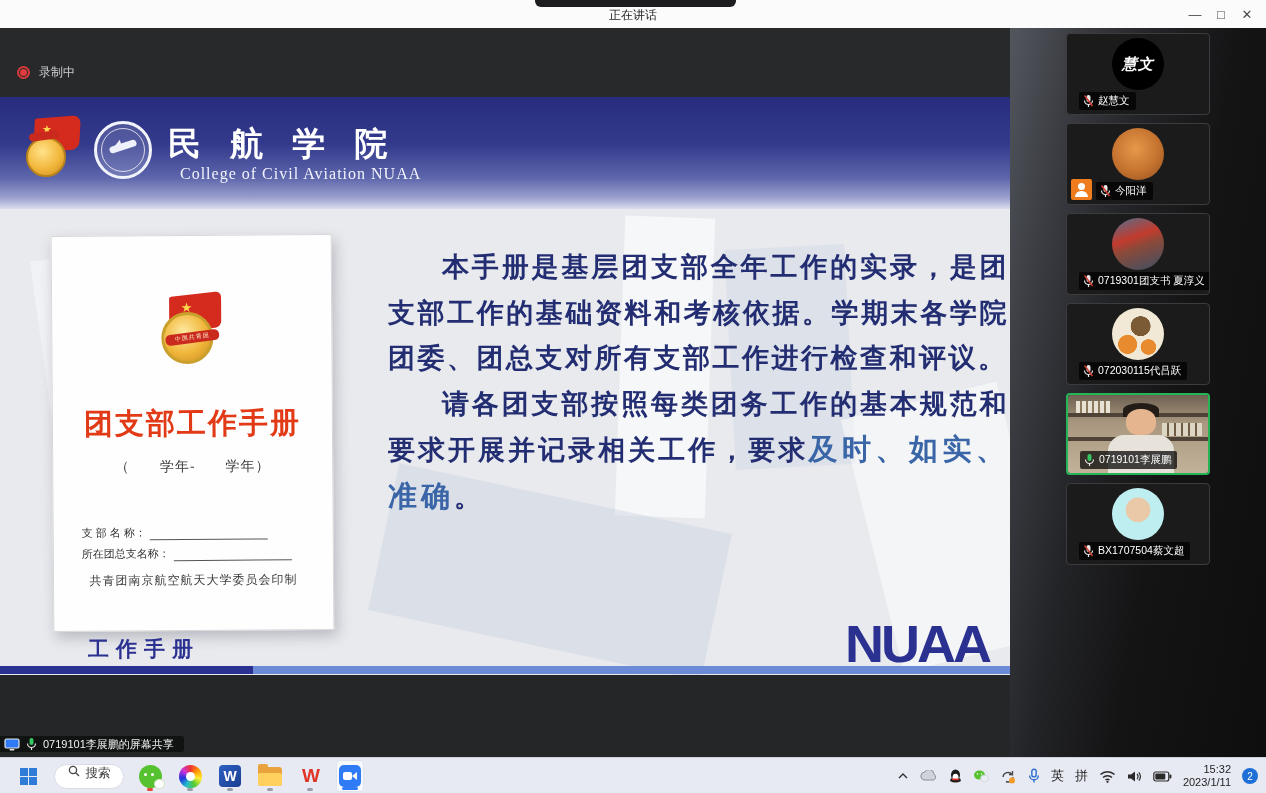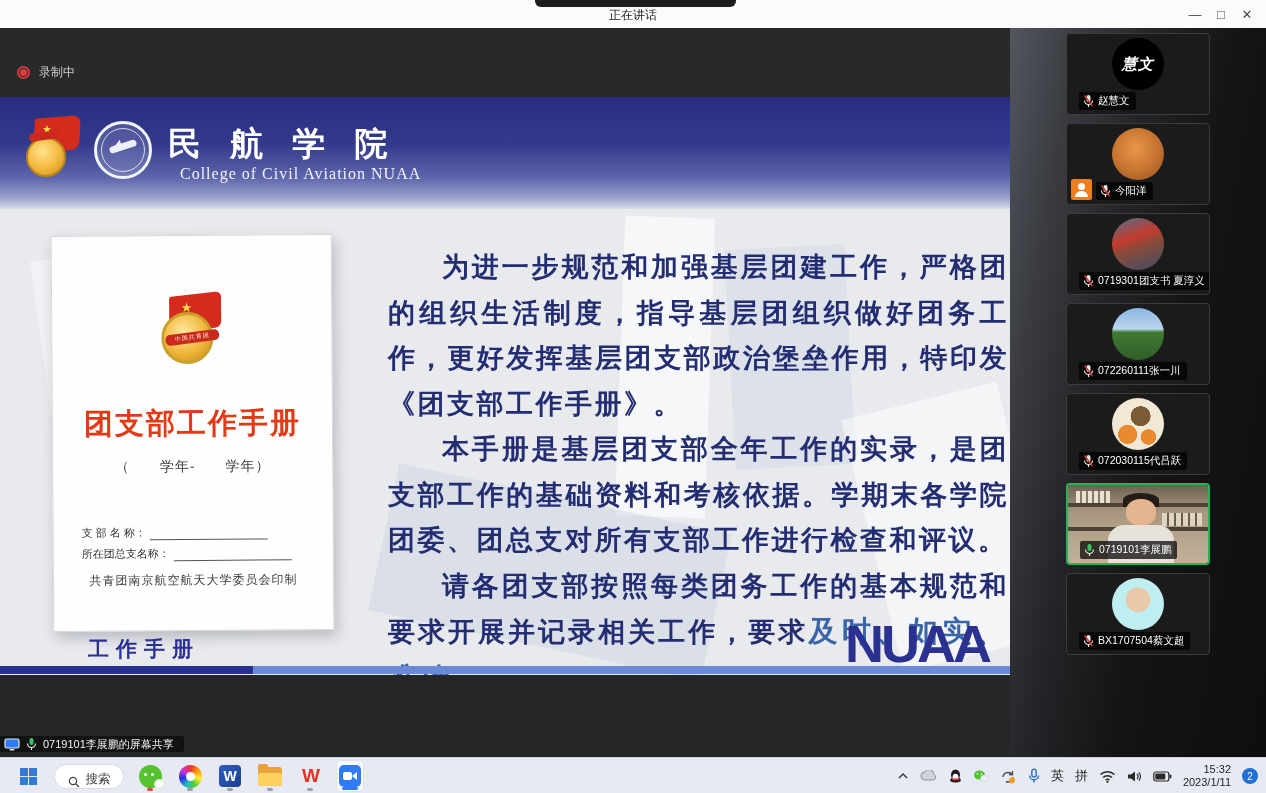--- a/index.html
+++ b/index.html
@@ -126,21 +126,21 @@
 
   
   .mic-svg { flex:0 0 auto; }
 
   
   .taskbar { position:absolute; left:0; top:757px; width:1266px; height:36px; background:#e7eaf2; border-top:1px solid #cdd2dd; }
   .tb-left { position:absolute; left:14px; top:0; height:36px; display:flex; align-items:center; gap:12px; }
   .winlogo { width:17px; height:17px; display:grid; grid-template-columns:8px 8px; grid-template-rows:8px 8px; gap:1px; }
   .winlogo i { background:#2f7cd8; }
   .search-pill { width:70px; height:25px; border-radius:13px; background:#fff; border:1px solid #d8dce6;
-    display:flex; align-items:flex-end; justify-content:center; gap:6px; font-size:12.5px; color:#3b3b3b; }
+    display:flex; align-items:flex-start; justify-content:center; gap:6px; font-size:12.5px; color:#3b3b3b; }
   .tb-app { position:relative; width:28px; height:32px; display:flex; align-items:center; justify-content:center; }
   .tb-dot { position:absolute; bottom:1px; left:50%; transform:translateX(-50%); width:6px; height:3px; border-radius:2px; background:#9aa0ab; }
   .tb-dot--red { background:#e5493a; }
   .tb-app--active { background:#f6f8fc; border:1px solid #dfe3ec; border-radius:4px; }
   .tb-line { position:absolute; bottom:1px; left:50%; transform:translateX(-50%); width:16px; height:3px; border-radius:2px; background:#2f7bf5; }
   .ico-wechat { width:23px; height:23px; border-radius:50%; background:#57c230; position:relative; }
   .ico-wechat .e { position:absolute; top:8px; width:3px; height:3px; border-radius:50%; background:#fff; }
   .ico-wechat .e1 { left:5px; } .ico-wechat .e2 { left:12px; }
   .ico-wechat .sb { position:absolute; right:-3px; bottom:-1px; width:11px; height:10px; border-radius:50%; background:#fff; border:1px solid #cfe8c4; }
   .ico-swirl { width:23px; height:23px; border-radius:50%;
@@ -227,21 +227,20 @@
         <div class="row">
             <span>所在团总支名称：</span>
             <span class="ul"></span>
           </div>
       </div>
       <div class="bk-pub">共青团南京航空航天大学委员会印制</div>
     </div>
     <div class="slide-caption">工作手册</div>
 
     <div class="doc-text">
-      <p>为进一步规范和加强基层团建工作，严格团的组织生活制度，指导基层团组织做好团务工作，更好发挥基层团支部政治堡垒作用，特印发《团支部工作手册》。</p>
       <p>本手册是基层团支部全年工作的实录，是团支部工作的基础资料和考核依据。学期末各学院团委、团总支对所有支部工作进行检查和评议。</p>
       <p><span>请各团支部按照每类团务工作的基本规范和要求开展并记录相关工作，要求</span><span class="hl">及时、如实、准确</span><span>。</span></p>
     </div>
 
     <div class="nuaa">NUAA</div>
     <div class="bar-light"></div>
     <div class="bar-dark"></div>
   </div>
 
   <div class="share-pill">
@@ -300,34 +299,20 @@
       <svg class="mic-svg" width="11" height="14" viewBox="0 0 11 14">
         <rect class="m-body" x="3.5" y="1" width="4" height="7" rx="2" fill="#e8e8e8"></rect>
         <path d="M1.5 6.5 a4 4 0 0 0 8 0" fill="none" stroke="#e8e8e8" stroke-width="1.2"></path>
         <line x1="5.5" y1="10.5" x2="5.5" y2="13" stroke="#e8e8e8" stroke-width="1.2"></line>
         <line class="m-slash" x1="1.5" y1="1.5" x2="9.5" y2="12" stroke="#d03a2e" stroke-width="1.5"></line>
       </svg>
       <span class="pname">0719301团支书 夏淳义</span>
     </div>
   </div>
 
-  <div class="tile">
-
-    <div class="avatar avatar--landscape"></div>
-
-    <div class="nameplate">
-      <svg class="mic-svg" width="11" height="14" viewBox="0 0 11 14">
-        <rect class="m-body" x="3.5" y="1" width="4" height="7" rx="2" fill="#e8e8e8"></rect>
-        <path d="M1.5 6.5 a4 4 0 0 0 8 0" fill="none" stroke="#e8e8e8" stroke-width="1.2"></path>
-        <line x1="5.5" y1="10.5" x2="5.5" y2="13" stroke="#e8e8e8" stroke-width="1.2"></line>
-        <line class="m-slash" x1="1.5" y1="1.5" x2="9.5" y2="12" stroke="#d03a2e" stroke-width="1.5"></line>
-      </svg>
-      <span class="pname">072260111张一川</span>
-    </div>
-  </div>
 
   <div class="tile">
 
     <div class="avatar avatar--artwork"></div>
 
     <div class="nameplate">
       <svg class="mic-svg" width="11" height="14" viewBox="0 0 11 14">
         <rect class="m-body" x="3.5" y="1" width="4" height="7" rx="2" fill="#e8e8e8"></rect>
         <path d="M1.5 6.5 a4 4 0 0 0 8 0" fill="none" stroke="#e8e8e8" stroke-width="1.2"></path>
         <line x1="5.5" y1="10.5" x2="5.5" y2="13" stroke="#e8e8e8" stroke-width="1.2"></line>

